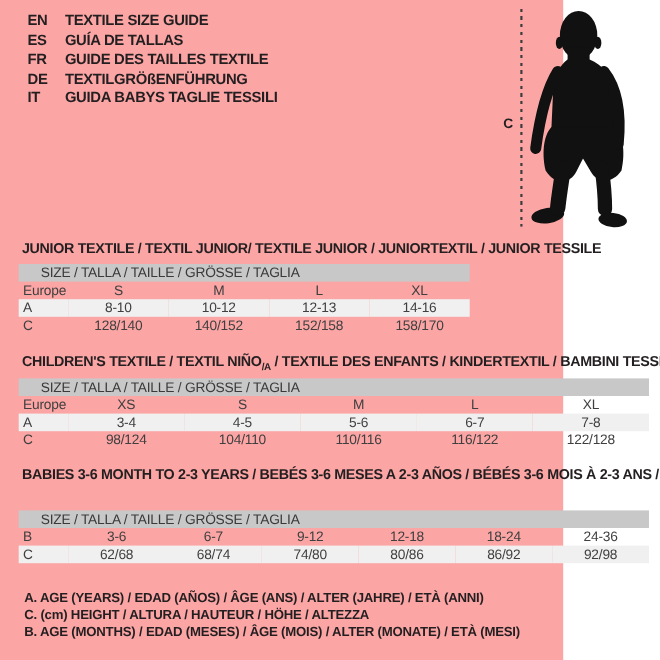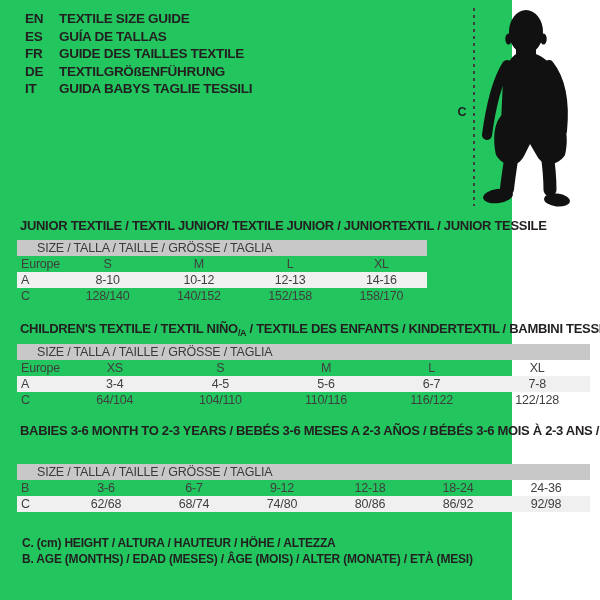--- a/index.html
+++ b/index.html
@@ -4,21 +4,21 @@
 <style>
   html,body { margin:0; padding:0; }
   body {
     width:600px; height:600px;
     background:#ffffff;
     font-family:"Liberation Sans", sans-serif;
     color:#231f20;
     overflow:hidden;
     position:relative;
   }
-  .canvas { position:absolute; inset:0; width:512px; height:600px; background:#22c55e; }
+  .canvas { position:absolute; inset:0; width:512px; height:600px; background:#fca5a5; }
 
   
   .langs { position:absolute; left:25px; top:10px; }
   .lang-row { font-weight:bold; font-size:13.5px; line-height:17.5px; letter-spacing:-0.3px; white-space:nowrap; }
   .lang-code { display:inline-block; width:34px; }
 
   
   .dotline {
     position:absolute; left:473px; top:8px; width:2px; height:198px;
     background:repeating-linear-gradient(to bottom, #3d3d3d 0 3px, transparent 3px 7px);
@@ -170,21 +170,21 @@
       <tr>
         <td class="lbl">A</td>
         <td>3-4</td>
         <td>4-5</td>
         <td>5-6</td>
         <td>6-7</td>
         <td>7-8</td>
       </tr>
       <tr>
         <td class="lbl">C</td>
-        <td>64/104</td>
+        <td>98/124</td>
         <td>104/110</td>
         <td>110/116</td>
         <td>116/122</td>
         <td>122/128</td>
       </tr>
     </tbody>
   </table>
 
   <div class="tbl-title t3-title">
     <div>BABIES 3-6 MONTH TO 2-3 YEARS / BEBÉS 3-6 MESES A 2-3 AÑOS / BÉBÉS 3-6 MOIS À 2-3 ANS /</div>
@@ -216,17 +216,18 @@
         <td>68/74</td>
         <td>74/80</td>
         <td>80/86</td>
         <td>86/92</td>
         <td>92/98</td>
       </tr>
     </tbody>
   </table>
 
   <div class="legend">
+    <div class="legend-line">A. AGE (YEARS) / EDAD (AÑOS) / ÂGE (ANS) / ALTER (JAHRE) / ETÀ (ANNI)</div>
     <div class="legend-line">C. (cm) HEIGHT / ALTURA / HAUTEUR / HÖHE / ALTEZZA</div>
     <div class="legend-line">B. AGE (MONTHS) / EDAD (MESES) / ÂGE (MOIS) / ALTER (MONATE) / ETÀ (MESI)</div>
   </div>
 
 </div>
 
 </body></html>

